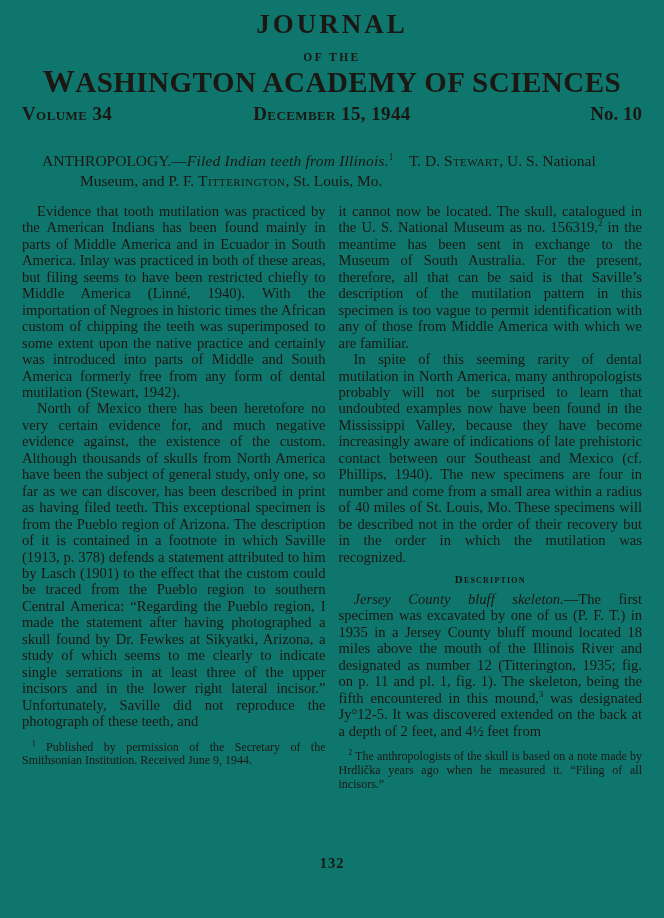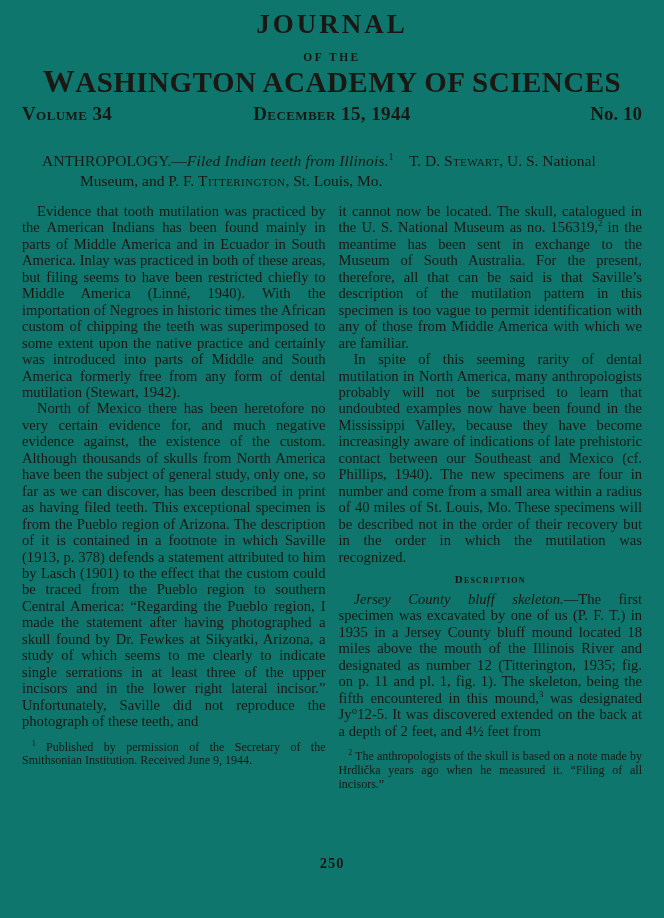--- a/index.html
+++ b/index.html
@@ -155,15 +155,15 @@
       <p class="indent">In spite of this seeming rarity of dental mutilation in North America, many anthropologists probably will not be surprised to learn that undoubted examples now have been found in the Mississippi Valley, because they have become increasingly aware of indications of late prehistoric contact between our Southeast and Mexico (cf. Phillips, 1940). The new specimens are four in number and come from a small area within a radius of 40 miles of St. Louis, Mo. These specimens will be described not in the order of their recovery but in the order in which the mutilation was recognized.</p>
       <h3 class="desc-heading">Description</h3>
       <p class="indent"><i>Jersey County bluff skeleton.</i><span>—</span><span>The first specimen was excavated by one of us (P. F. T.) in 1935 in a Jersey County bluff mound located 18 miles above the mouth of the Illinois River and designated as number 12 (Titterington, 1935; fig. on p. 11 and pl. 1, fig. 1). The skeleton, being the fifth encountered in this mound,</span><sup>3</sup><span> was designated Jy°12-5. It was discovered extended on the back at a depth of 2 feet, and 4½ feet from</span></p>
       <div class="footnotes">
         <p><sup>2</sup><span> The anthropologists of the skull is based on a note made by Hrdlička years ago when he measured it. “Filing of all incisors.”</span></p>
       </div>
     </div>
 
   </main>
 
-  <div class="page-number">250</div>
+  <div class="page-number">132</div>
 
 </div>
 
 </body></html>

